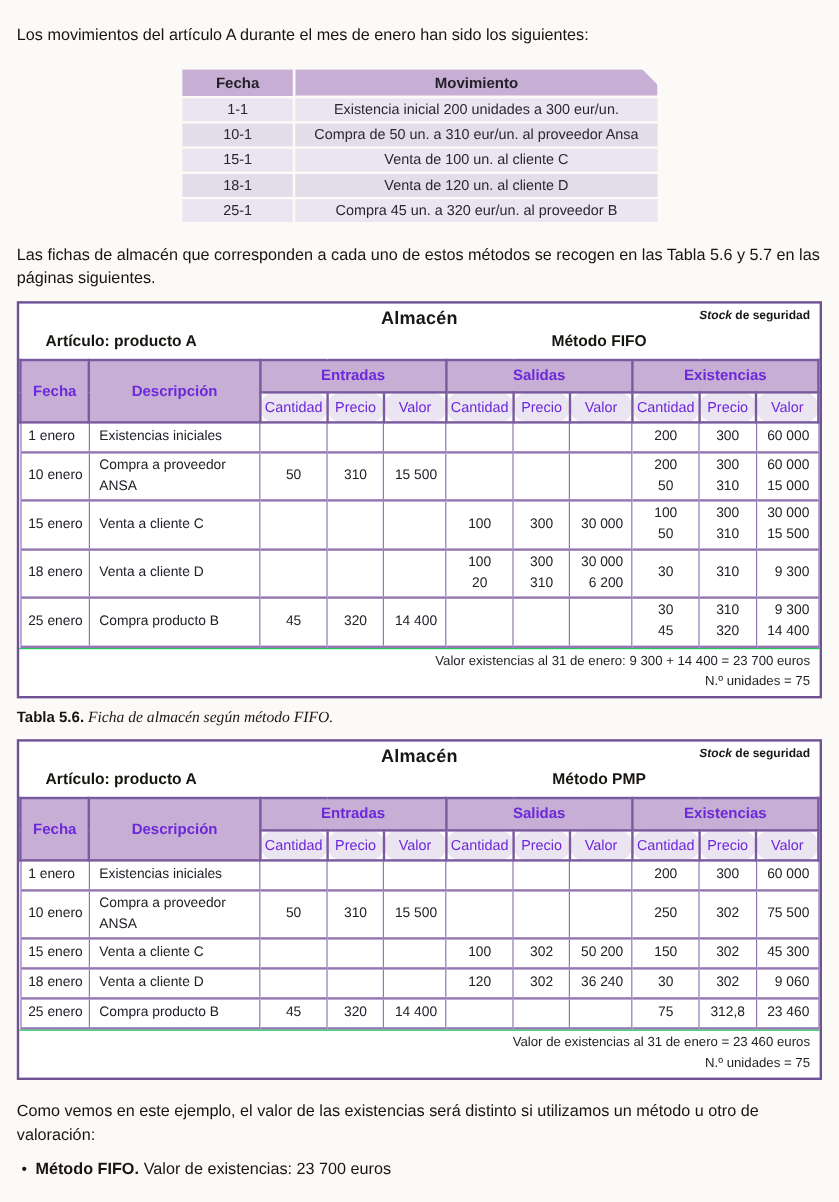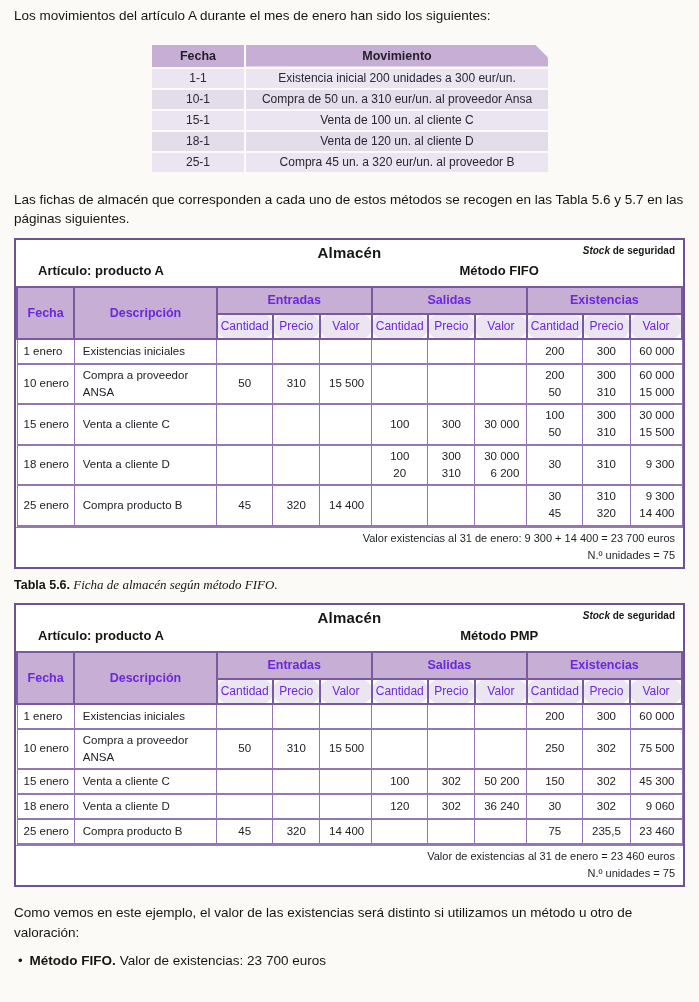--- a/index.html
+++ b/index.html
@@ -2,21 +2,21 @@
 <html lang="es"><head>
 <meta charset="utf-8">
 <style>
   html,body{margin:0;padding:0;}
   body{
     width:699px;height:1002px;overflow:hidden;
     background:#fbfaf6;color:#171511;
     font-family:"Liberation Sans", sans-serif;
     -webkit-font-smoothing:antialiased;
   }
-  .page{padding:6px 14px 0 14px;position:relative;}
+  .page{padding:19px 14px 0 14px;position:relative;}
   .para{font-size:13.5px;line-height:1.45;margin:0;color:#171511;}
 
   
   .mov-wrap{margin:17px 0 16px 136px;width:400px;}
   .mov-table{border-collapse:separate;border-spacing:2px 2px;width:100%;}
   .mov-table th{
     background:#c6aed4;font-weight:bold;font-size:12.5px;color:#231f26;
     padding:3px 6px;height:16px;vertical-align:middle;
   }
   .mov-table th.mov-col{
@@ -339,21 +339,21 @@
           <tr>
             <td class="c0">25 enero</td>
             <td>Compra producto B</td>
             <td>45</td>
             <td>320</td>
             <td>14 400</td>
             <td></td>
             <td></td>
             <td></td>
             <td>75</td>
-            <td>235,5</td>
+            <td>312,8</td>
             <td>23 460</td>
           </tr>
         </tbody>
     </table>
     <div class="wfoot">
       <div>Valor de existencias al 31 de enero = 23 460 euros</div>
       <div>N.º unidades = 75</div>
     </div>
   </div>
 

